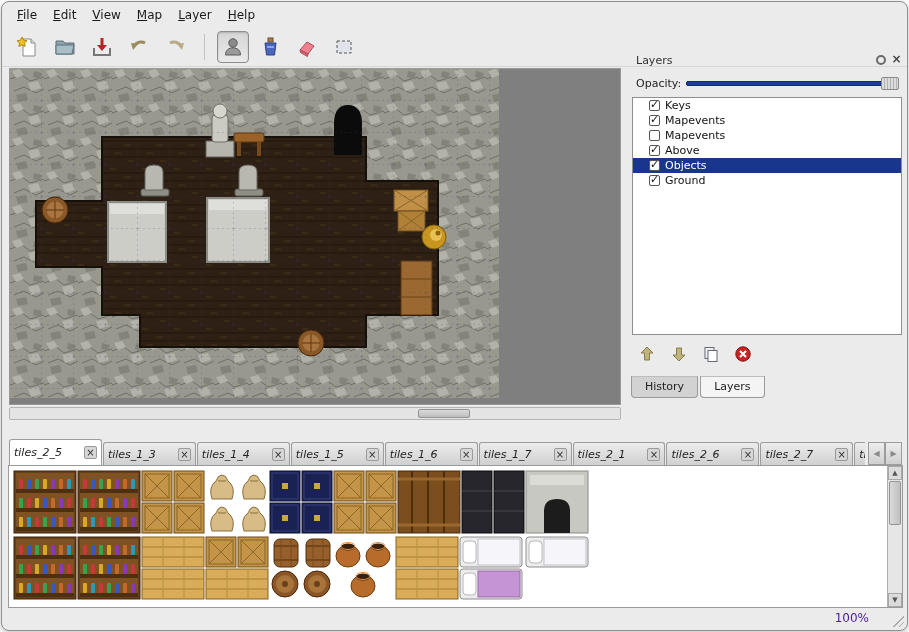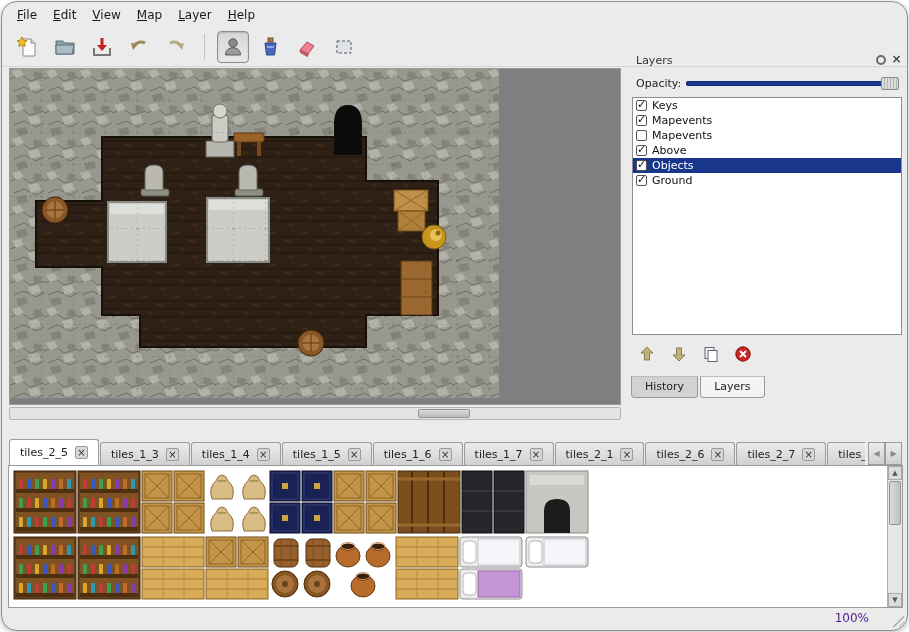--- a/index.html
+++ b/index.html
@@ -1,17 +1,17 @@
 <!DOCTYPE html>
 <html><head>
 <meta charset="utf-8">
 <style>
   *{margin:0;padding:0;box-sizing:border-box;}
   html,body{width:909px;height:632px;background:#ffffff;font-family:"DejaVu Sans","Liberation Sans",sans-serif;overflow:hidden;}
-  .window{position:absolute;left:1px;top:1px;width:907px;height:630px;background:#ebebeb;border:1px solid #8f8f8f;border-radius:16px;overflow:hidden;box-shadow:0 2px 6px rgba(0,0,0,.25);}
+  .window{position:absolute;left:1px;top:1px;width:907px;height:630px;background:#ebebeb;border:1px solid #8f8f8f;border-radius:8px;overflow:hidden;box-shadow:0 2px 6px rgba(0,0,0,.25);}
 
   
   .menubar{position:absolute;left:0;top:0;right:0;height:25px;display:flex;align-items:center;padding-left:8px;gap:2px;}
   .menu-item{font-size:12px;color:#1a1a1a;padding:3px 7px;border-radius:3px;cursor:default;}
 
   
   .toolbar{position:absolute;left:0;top:25px;right:0;height:40px;display:flex;align-items:center;padding-left:10px;gap:5px;border-bottom:1px solid #d6d6d6;}
   .tb-btn{width:32px;height:32px;border:1px solid transparent;background:transparent;border-radius:4px;display:flex;align-items:center;justify-content:center;padding:0;}
   .tb-btn.active{border-color:#8e8e8e;background:linear-gradient(#d6d6d6,#eaeaea);box-shadow:inset 0 1px 2px rgba(0,0,0,.18);}
   .tb-sep{width:1px;height:26px;background:#c2c2c2;margin:0 7px;}
@@ -31,36 +31,36 @@
 
   
   .layers-dock{position:absolute;left:627px;top:50px;width:276px;height:346px;}
   .opacity-row{position:absolute;top:21px;left:7px;right:6px;height:20px;display:flex;align-items:center;}
   .opacity-label{font-size:11px;color:#222;width:50px;flex:none;}
   .slider{position:relative;flex:1;height:15px;}
   .slider-track{position:absolute;left:0;right:0;top:5px;height:5px;background:#c9c9c9;border:1px solid #9b9b9b;border-radius:2px;}
   .slider-fill{position:absolute;left:0;top:5px;height:5px;background:#1c3c96;border:1px solid #122a6e;border-radius:2px;width:100%;}
   .slider-handle{position:absolute;right:0;top:1px;width:18px;height:13px;background:repeating-linear-gradient(90deg,#dcdcdc 0 2px,#b4b4b4 2px 3px);border:1px solid #8a8a8a;border-radius:2px;}
   .layer-list{position:absolute;top:45px;left:3px;right:3px;height:238px;background:#fff;border:1px solid #8e8e8e;overflow:hidden;}
-  .layer-row{display:flex;align-items:center;height:15px;padding-left:3px;gap:5px;}
+  .layer-row{display:flex;align-items:center;height:15px;padding-left:16px;gap:5px;}
   .layer-row.selected{background:#17368c;}
   .layer-row.selected .layer-name{color:#fff;}
   .checkbox{width:11px;height:11px;background:#fff;border:1px solid #555;border-radius:2px;position:relative;flex:none;}
   .checkbox.checked::after{content:"✓";position:absolute;left:0;top:-3px;font-size:11px;color:#111;}
   .layer-name{font-size:11px;color:#111;white-space:nowrap;}
   .layer-toolbar{position:absolute;top:289px;left:7px;height:26px;display:flex;gap:10px;align-items:center;}
   .lt-btn{width:22px;height:22px;border:none;background:transparent;display:flex;align-items:center;justify-content:center;padding:0;}
   .dock-tabs{position:absolute;bottom:0;left:2px;height:22px;display:flex;}
   .dock-tab{font-size:11px;color:#222;padding:3px 13px 3px;background:#d2d2d2;border:1px solid #9a9a9a;border-top-color:#bdbdbd;border-radius:0 0 4px 4px;margin-right:2px;}
   .dock-tab.active{background:#f4f4f4;}
 
   
   .tilesets-dock{position:absolute;left:4px;top:418px;width:899px;height:190px;}
   .ts-tabbar{position:absolute;top:19px;left:3px;right:40px;height:26px;display:flex;align-items:flex-end;overflow:hidden;}
-  .ts-tab{height:23px;display:flex;align-items:center;gap:7px;font-size:11px;color:#222;padding:0 10px;background:linear-gradient(#ececec,#d0d0d0);border:1px solid #9c9c9c;border-bottom:none;border-radius:3px 3px 0 0;margin-right:1px;white-space:nowrap;flex:none;}
+  .ts-tab{height:23px;display:flex;align-items:center;gap:22px;font-size:11px;color:#222;padding:0 4px;background:linear-gradient(#ececec,#d0d0d0);border:1px solid #9c9c9c;border-bottom:none;border-radius:3px 3px 0 0;margin-right:1px;white-space:nowrap;flex:none;font-style:italic;}
   .ts-tab.active{height:26px;background:#ffffff;}
   .tab-close{width:13px;height:13px;border:1px solid #9a9a9a;background:#d6d6d6;border-radius:2px;font-size:10px;line-height:11px;text-align:center;color:#333;flex:none;}
   .tab-close::after{content:"×";}
   .ts-scrollbtns{position:absolute;right:3px;top:22px;display:flex;}
   .ts-scrollbtn{width:17px;height:23px;border:1px solid #9c9c9c;background:linear-gradient(#ececec,#d0d0d0);font-size:8px;color:#8a8a8a;display:flex;align-items:center;justify-content:center;}
   .ts-scrollbtn.left::after{content:"◀";}
   .ts-scrollbtn.right::after{content:"▶";}
   .ts-content{position:absolute;top:45px;left:2px;right:2px;bottom:2px;background:#ffffff;border:1px solid #9a9a9a;overflow:hidden;}
   .vscroll{position:absolute;right:0;top:0;bottom:0;width:15px;background:#e6e6e6;border-left:1px solid #b0b0b0;}
   .vscroll .arrow{position:absolute;left:0;width:14px;height:14px;background:#dcdcdc;border:1px solid #a8a8a8;font-size:7px;color:#555;text-align:center;line-height:13px;}

